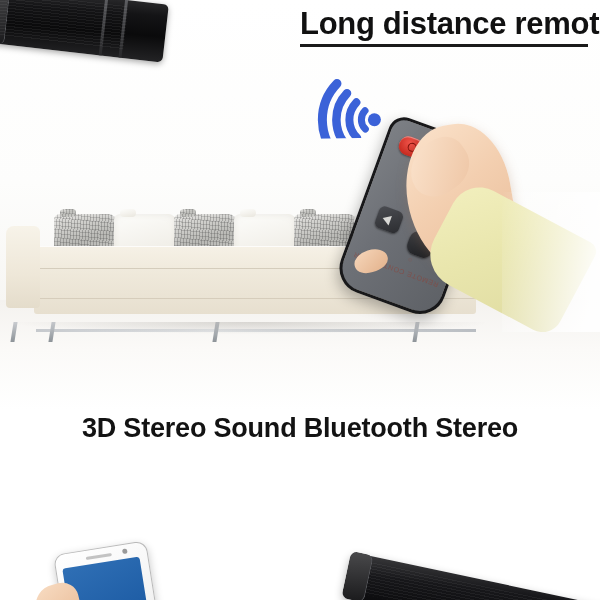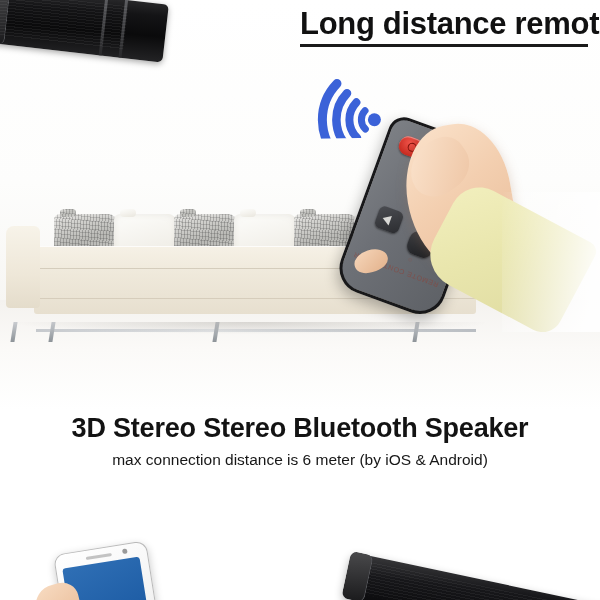--- a/index.html
+++ b/index.html
@@ -181,22 +181,21 @@
       <div class="sleeve-fade"></div>
     </div>
 
     <div style="position:absolute;left:300px;top:6px;">
       <div style="font-size:31px;font-weight:bold;color:#111;letter-spacing:-.3px;white-space:nowrap;">Long distance remote</div>
       <div style="width:288px;height:3px;background:#1a1a1a;margin-top:2px;"></div>
     </div>
   </div>
 
   <div class="caption">
-    <div class="cap-title">3D Stereo Stereo Bluetooth Speaker</div>
-    <div class="cap-sub">max connection distance is 6 meter (by iOS &amp; Android)</div>
+    <div class="cap-title">3D Stereo Sound Bluetooth Stereo</div>
   </div>
 
   <div class="bottom">
     <div class="phone">
       <div class="phone-speaker"></div>
       <div class="phone-cam"></div>
       <div class="phone-screen"></div>
     </div>
     <div class="phone-hand"></div>
     <div class="soundbar-bot">

